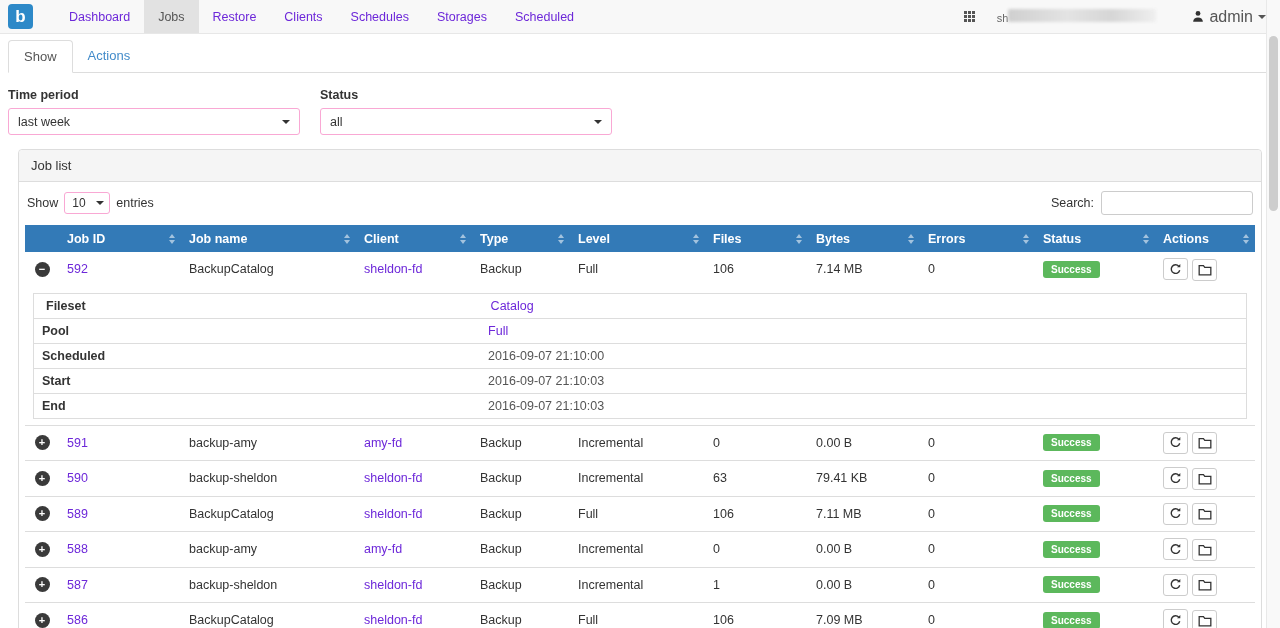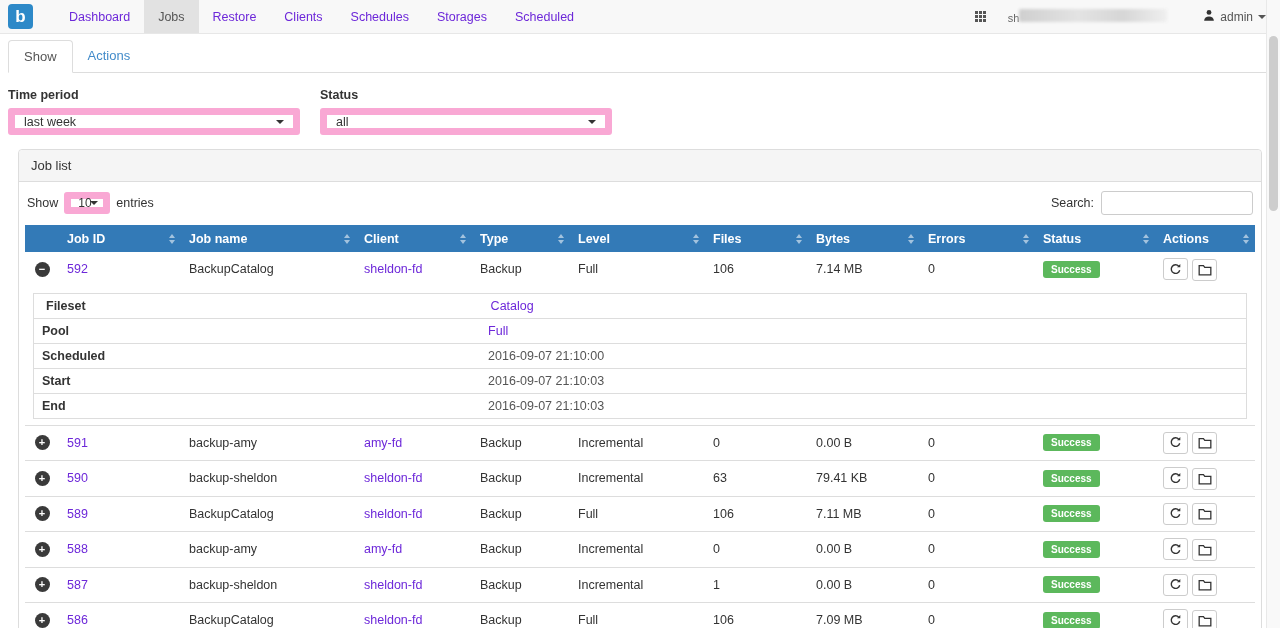--- a/index.html
+++ b/index.html
@@ -15,35 +15,35 @@
   .nav-menu { list-style: none; display: flex; height: 100%; }
   .nav-item { display: flex; align-items: center; padding: 0 14px; font-size: 12.5px; color: #6d28d9;
               cursor: pointer; height: 100%; }
   .nav-item.active { background: #e2e2e2; color: #555; }
   .nav-right { margin-left: auto; display: flex; align-items: center; gap: 22px; }
   .grid-icon { display: inline-flex; }
   .host-blur { display: inline-block; width: 148px; height: 13px; border-radius: 2px;
                background: linear-gradient(90deg,#cfcfcf,#e3e3e3 40%,#d6d6d6 70%,#efefef);
                filter: blur(1.5px); }
   .host-prefix { font-size: 11px; color: #666; }
-  .user-menu { display: flex; align-items: center; gap: 5px; font-size: 12px; color: #555; cursor: pointer; margin-left: 14px; }
+  .user-menu { display: flex; align-items: center; gap: 5px; font-size: 16px; color: #555; cursor: pointer; margin-left: 14px; }
   .caret-sm { display: inline-block; width: 0; height: 0; border-left: 4px solid transparent;
               border-right: 4px solid transparent; border-top: 4px solid #555; }
 
   
   .tabbar { display: flex; margin: 6px 8px 0; border-bottom: 1px solid #ddd; }
   .tab { padding: 8px 15px; font-size: 13px; cursor: pointer; margin-bottom: -1px; }
   .tab.active { color: #555; background: #fff; border: 1px solid #ddd; border-bottom-color: #fff;
                 border-radius: 4px 4px 0 0; }
   .tab.link { color: #428bca; }
 
   
   .filters { display: flex; gap: 20px; margin: 15px 8px 14px; }
   .filter-group label { display: block; font-size: 12.5px; font-weight: bold; color: #333; margin-bottom: 6px; }
-  .select { position: relative; width: 292px; height: 27px; background: #fff; border: 7px solid #f9a8d4;
+  .select { position: relative; width: 292px; height: 27px; background: #fff; border: 1px solid #f9a8d4;
             border-radius: 3px; font-size: 12.5px; color: #333; display: flex; align-items: center;
             padding: 0 24px 0 9px; cursor: pointer; }
   .select .caret-sel { position: absolute; right: 9px; top: 50%; margin-top: -2px; width: 0; height: 0;
             border-left: 4px solid transparent; border-right: 4px solid transparent; border-top: 4px solid #333; }
   .select.small { width: 46px; height: 22px; padding: 0 16px 0 7px; font-size: 12px; }
   .select.small .caret-sel { right: 5px; }
 
   
   .panel { margin: 0 18px; border: 1px solid #ddd; border-radius: 4px; }
   .panel-heading { background: #f5f5f5; border-bottom: 1px solid #ddd; padding: 8px 12px;

